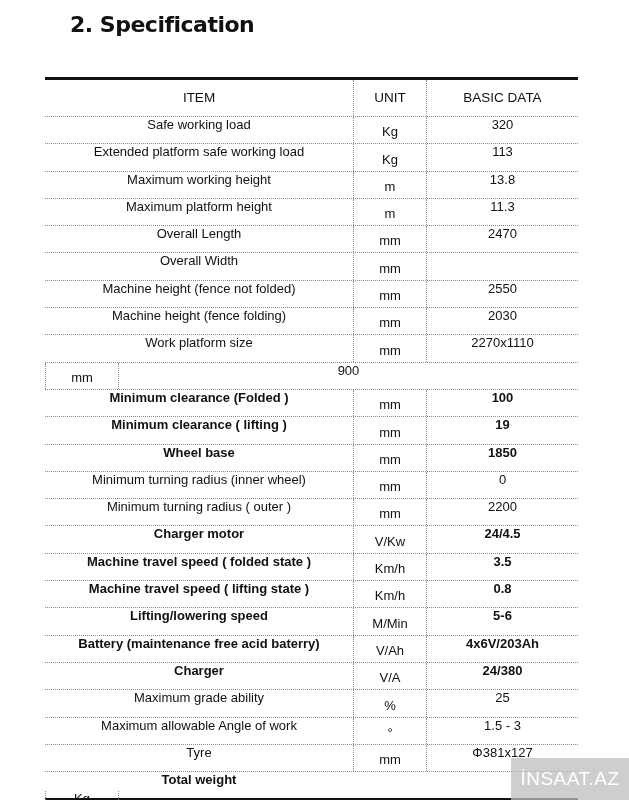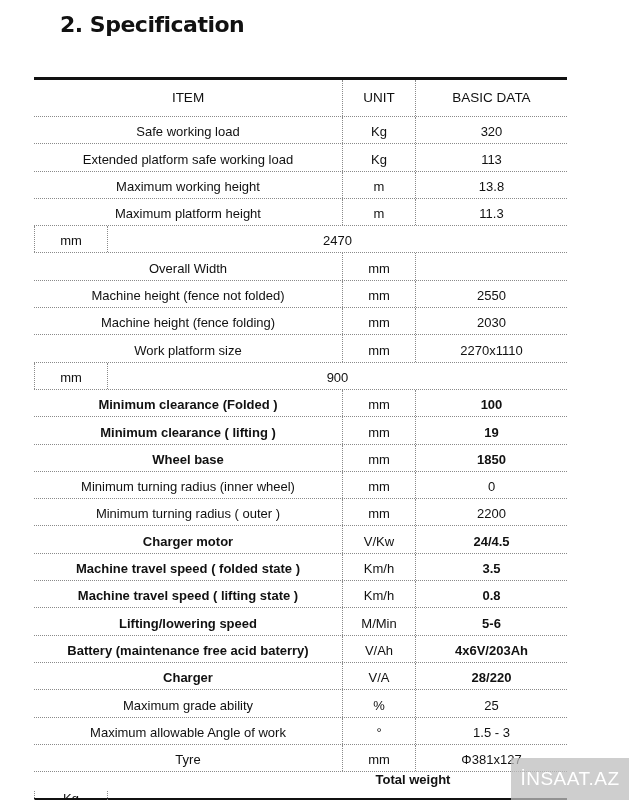--- a/index.html
+++ b/index.html
@@ -1,23 +1,23 @@
 <!DOCTYPE html>
 <html><head>
 <meta charset="utf-8">
 <style>
   html, body { margin:0; padding:0; background:#ffffff; }
   body { width:629px; height:800px; position:relative; overflow:hidden;
          font-family:"Liberation Sans", sans-serif; color:#111; }
-  .title { position:absolute; left:60px; top:12px; font-family:"DejaVu Sans", sans-serif;
+  .title { position:absolute; left:70px; top:12px; font-family:"DejaVu Sans", sans-serif;
            font-weight:bold; font-size:22px; letter-spacing:-0.5px; color:#111; }
-  .table { position:absolute; left:34px; top:77px; width:533px; }
+  .table { position:absolute; left:45px; top:77px; width:533px; }
   .rule-thick { height:3px; background:#111; }
   .row { display:flex; height:26.3px; position:relative;
-         border-bottom:1px dotted #8a8a8a; align-items:flex-end; }
+         border-bottom:1px dotted #8a8a8a; }
   .row.header { height:36px; align-items:center; }
   .cell { text-align:center; font-size:13px; line-height:16px; padding-bottom:3px; }
   .header .cell { font-size:13.5px; padding-bottom:0; }
   .c-item { width:308px; }
   .c-unit { width:72px; border-left:1px dotted #8a8a8a; border-right:1px dotted #8a8a8a; align-self:stretch; display:flex; align-items:flex-end; justify-content:center; }
   .header .c-unit { align-items:center; }
   .c-data { flex:1; }
   .bold .c-item, .bold .c-data { font-weight:bold; }
   .row.last { border-bottom:none;flex-direction:column; }
   .watermark { position:absolute; left:511px; top:758px; width:118px; height:42px;
@@ -51,20 +51,21 @@
         <div class="cell c-item">Maximum working height</div>
         <div class="cell c-unit">m</div>
         <div class="cell c-data">13.8</div>
       </div>
       <div class="row">
         <div class="cell c-item">Maximum platform height</div>
         <div class="cell c-unit">m</div>
         <div class="cell c-data">11.3</div>
       </div>
       <div class="row">
+        <div class="cell c-item">Overall Length</div>
         <div class="cell c-unit">mm</div>
         <div class="cell c-data">2470</div>
       </div>
       <div class="row">
         <div class="cell c-item">Overall Width</div>
         <div class="cell c-unit">mm</div>
       </div>
       <div class="row">
         <div class="cell c-item">Machine height (fence not folded)</div>
         <div class="cell c-unit">mm</div>
@@ -130,21 +131,21 @@
         <div class="cell c-data">5-6</div>
       </div>
       <div class="row bold">
         <div class="cell c-item">Battery (maintenance free acid baterry)</div>
         <div class="cell c-unit">V/Ah</div>
         <div class="cell c-data">4x6V/203Ah</div>
       </div>
       <div class="row bold">
         <div class="cell c-item">Charger</div>
         <div class="cell c-unit">V/A</div>
-        <div class="cell c-data">28/220</div>
+        <div class="cell c-data">24/380</div>
       </div>
       <div class="row">
         <div class="cell c-item">Maximum grade ability</div>
         <div class="cell c-unit">%</div>
         <div class="cell c-data">25</div>
       </div>
       <div class="row">
         <div class="cell c-item">Maximum allowable Angle of work</div>
         <div class="cell c-unit">°</div>
         <div class="cell c-data">1.5 - 3</div>

